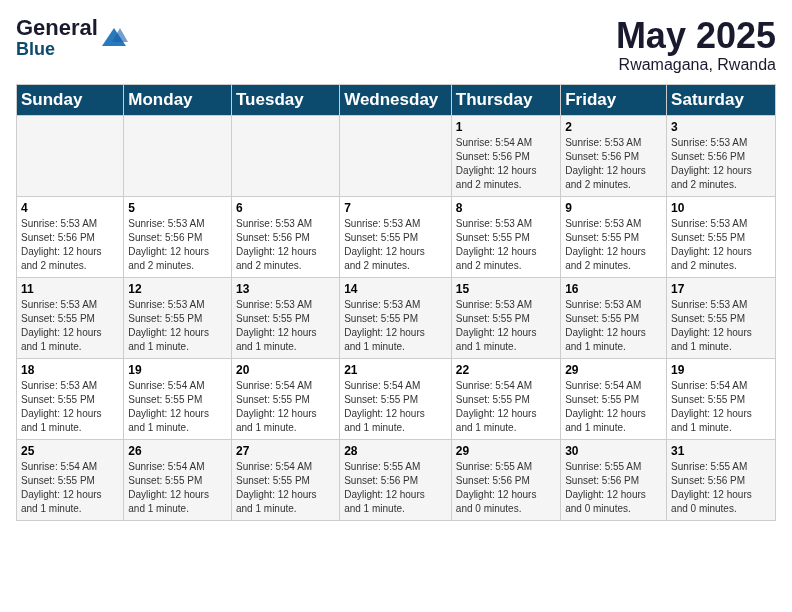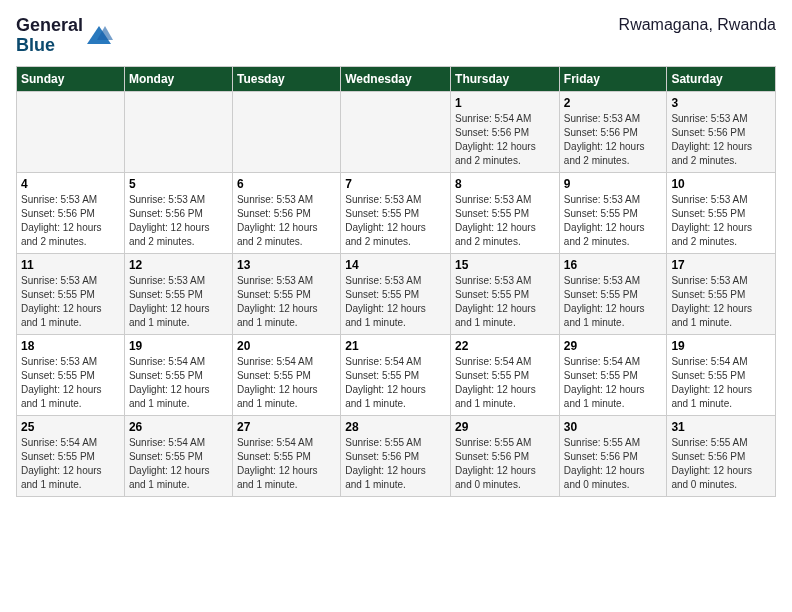--- a/index.html
+++ b/index.html
@@ -19,21 +19,21 @@
     .logo {
       display: flex;
       align-items: center;
     }
     .logo-text {
       display: flex;
       flex-direction: column;
       line-height: 1.1;
     }
     .logo-general {
-      font-size: 18px;
+      font-size: 22px;
       font-weight: bold;
       color: #1a1a2e;
     }
     .logo-blue {
       font-size: 18px;
       font-weight: bold;
       color: #0c4a6e;
     }
     .logo-icon {
       width: 28px;
@@ -54,25 +54,25 @@
       font-weight: normal;
       color: #1a1a2e;
       text-align: right;
     }
     table {
       width: 100%;
       border-collapse: collapse;
       font-size: 10.5px;
     }
     thead tr th {
-      background-color: #14532d;
+      background-color: #0c4a6e;
       color: #fff;
       padding: 5px 4px;
       text-align: left;
-      font-size: 12px;
+      font-size: 17px;
       font-weight: bold;
       border: 1px solid #ccc;
     }
     tbody tr td {
       border: 1px solid #ccc;
       vertical-align: top;
       padding: 4px;
       width: 113px;
       min-height: 80px;
     }
@@ -104,20 +104,21 @@
     <div class="logo-text">
       <span class="logo-general">General</span>
       <span class="logo-blue">Blue</span>
     </div>
     <svg class="logo-icon" viewBox="0 0 28 28">
       <polygon points="14,4 26,22 2,22" fill="#2979be"></polygon>
       <polygon points="20,4 28,18 12,18" fill="#1a5fa8" opacity="0.6"></polygon>
     </svg>
   </div>
   <div class="title-block">
+    <h1>May 2025</h1>
     <h2>Rwamagana, Rwanda</h2>
   </div>
 </div>
 
 <table>
   <thead>
     <tr>
       <th>Sunday</th>
       <th>Monday</th>
       <th>Tuesday</th>

